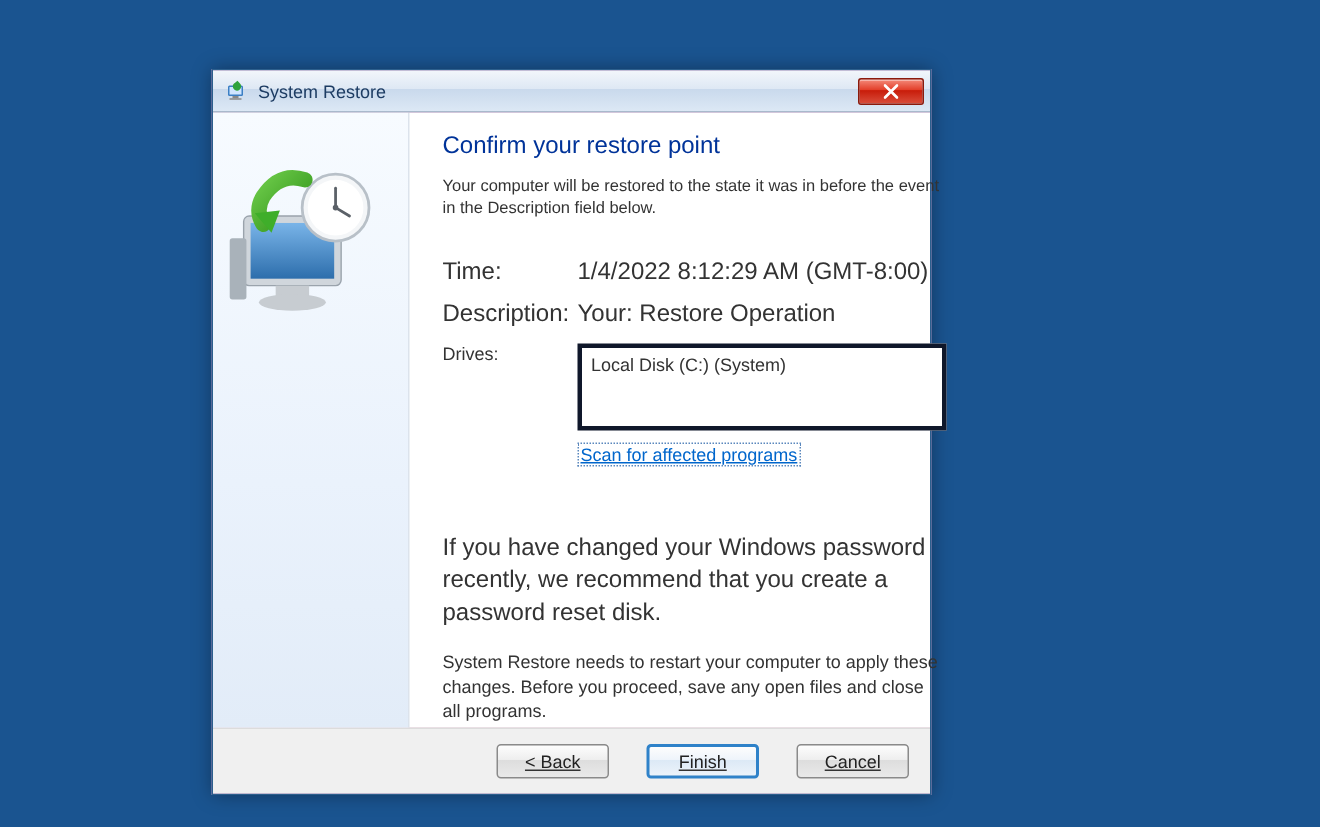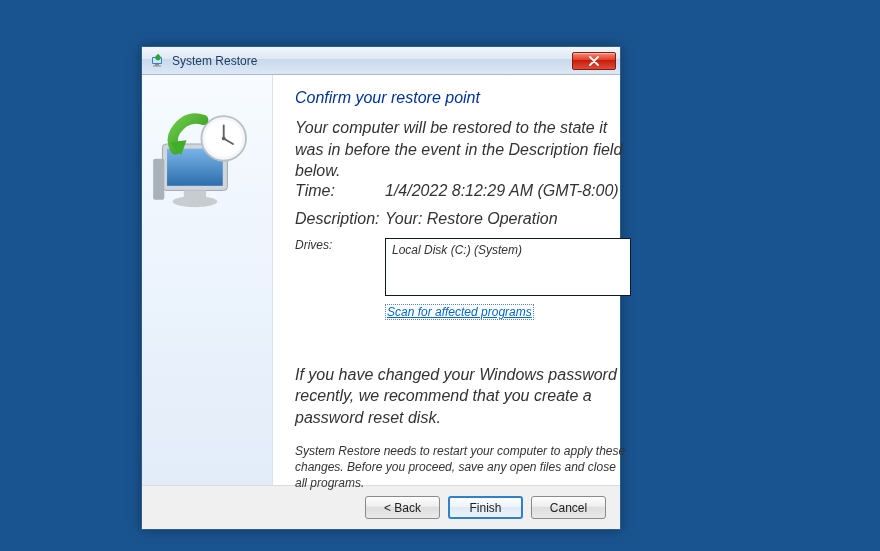--- a/index.html
+++ b/index.html
@@ -55,21 +55,20 @@
       justify-content: center;
       cursor: pointer;
       box-shadow: inset 0 1px 0 rgba(255,255,255,0.4);
     }
     .close-btn svg { width: 10px; height: 10px; }
     
     .body-area {
       display: flex;
       height: calc(100% - 28px - 44px);
       background: #fff;
-      font-style: italic;
     }
     .sidebar {
       width: 165px;
       background: linear-gradient(180deg, #f7fbff 0%, #eaf2fc 60%, #e2ecf8 100%);
       border-right: 1px solid #dce3ec;
       display: flex;
       align-items: flex-start;
       justify-content: center;
       padding-top: 30px;
     }
@@ -81,41 +80,42 @@
       flex: 1;
       padding: 14px 26px 10px 22px;
     }
     .heading {
       color: #003399;
       font-size: 16px;
       font-weight: 400;
       margin-bottom: 10px;
     }
     .intro {
-      font-size: 16px;
+      font-size: 11px;
       color: #333333;
       line-height: 1.35;
+      margin-bottom: 26px;
     }
     .info-row {
       display: flex;
       margin-bottom: 10px;
       font-size: 16px;
     }
     .info-label {
       width: 90px;
       color: #333;
     }
     .info-value { color: #333; }
     .drives-row {
       display: flex;
     }
     .drives-box {
       width: 246px;
       height: 58px;
-      border: 1px solid #0f172a;
+      border: 3px solid #0f172a;
       padding: 4px 6px;
       font-size: 12px;
       background: #fff;
     }
     .scan-link {
       margin-left: 90px;
       margin-top: 8px;
       display: inline-block;
       color: #0066cc;
       text-decoration: underline;
@@ -139,21 +139,22 @@
     }
     
     .footer {
       height: 44px;
       background: #f0f0f0;
       border-top: 1px solid #dcdcdc;
       display: flex;
       align-items: center;
       justify-content: flex-end;
       padding: 0 14px;
-      gap: 8px;
+      gap: 25px;
+      text-decoration: underline;
     }
     .btn {
       min-width: 75px;
       height: 23px;
       background: linear-gradient(180deg, #fdfdfd 0%, #eeeeee 45%, #dddddd 46%, #e9e9e9 100%);
       border: 1px solid #8a8a8a;
       border-radius: 3px;
       font-size: 12px;
       color: #222;
       cursor: pointer;

